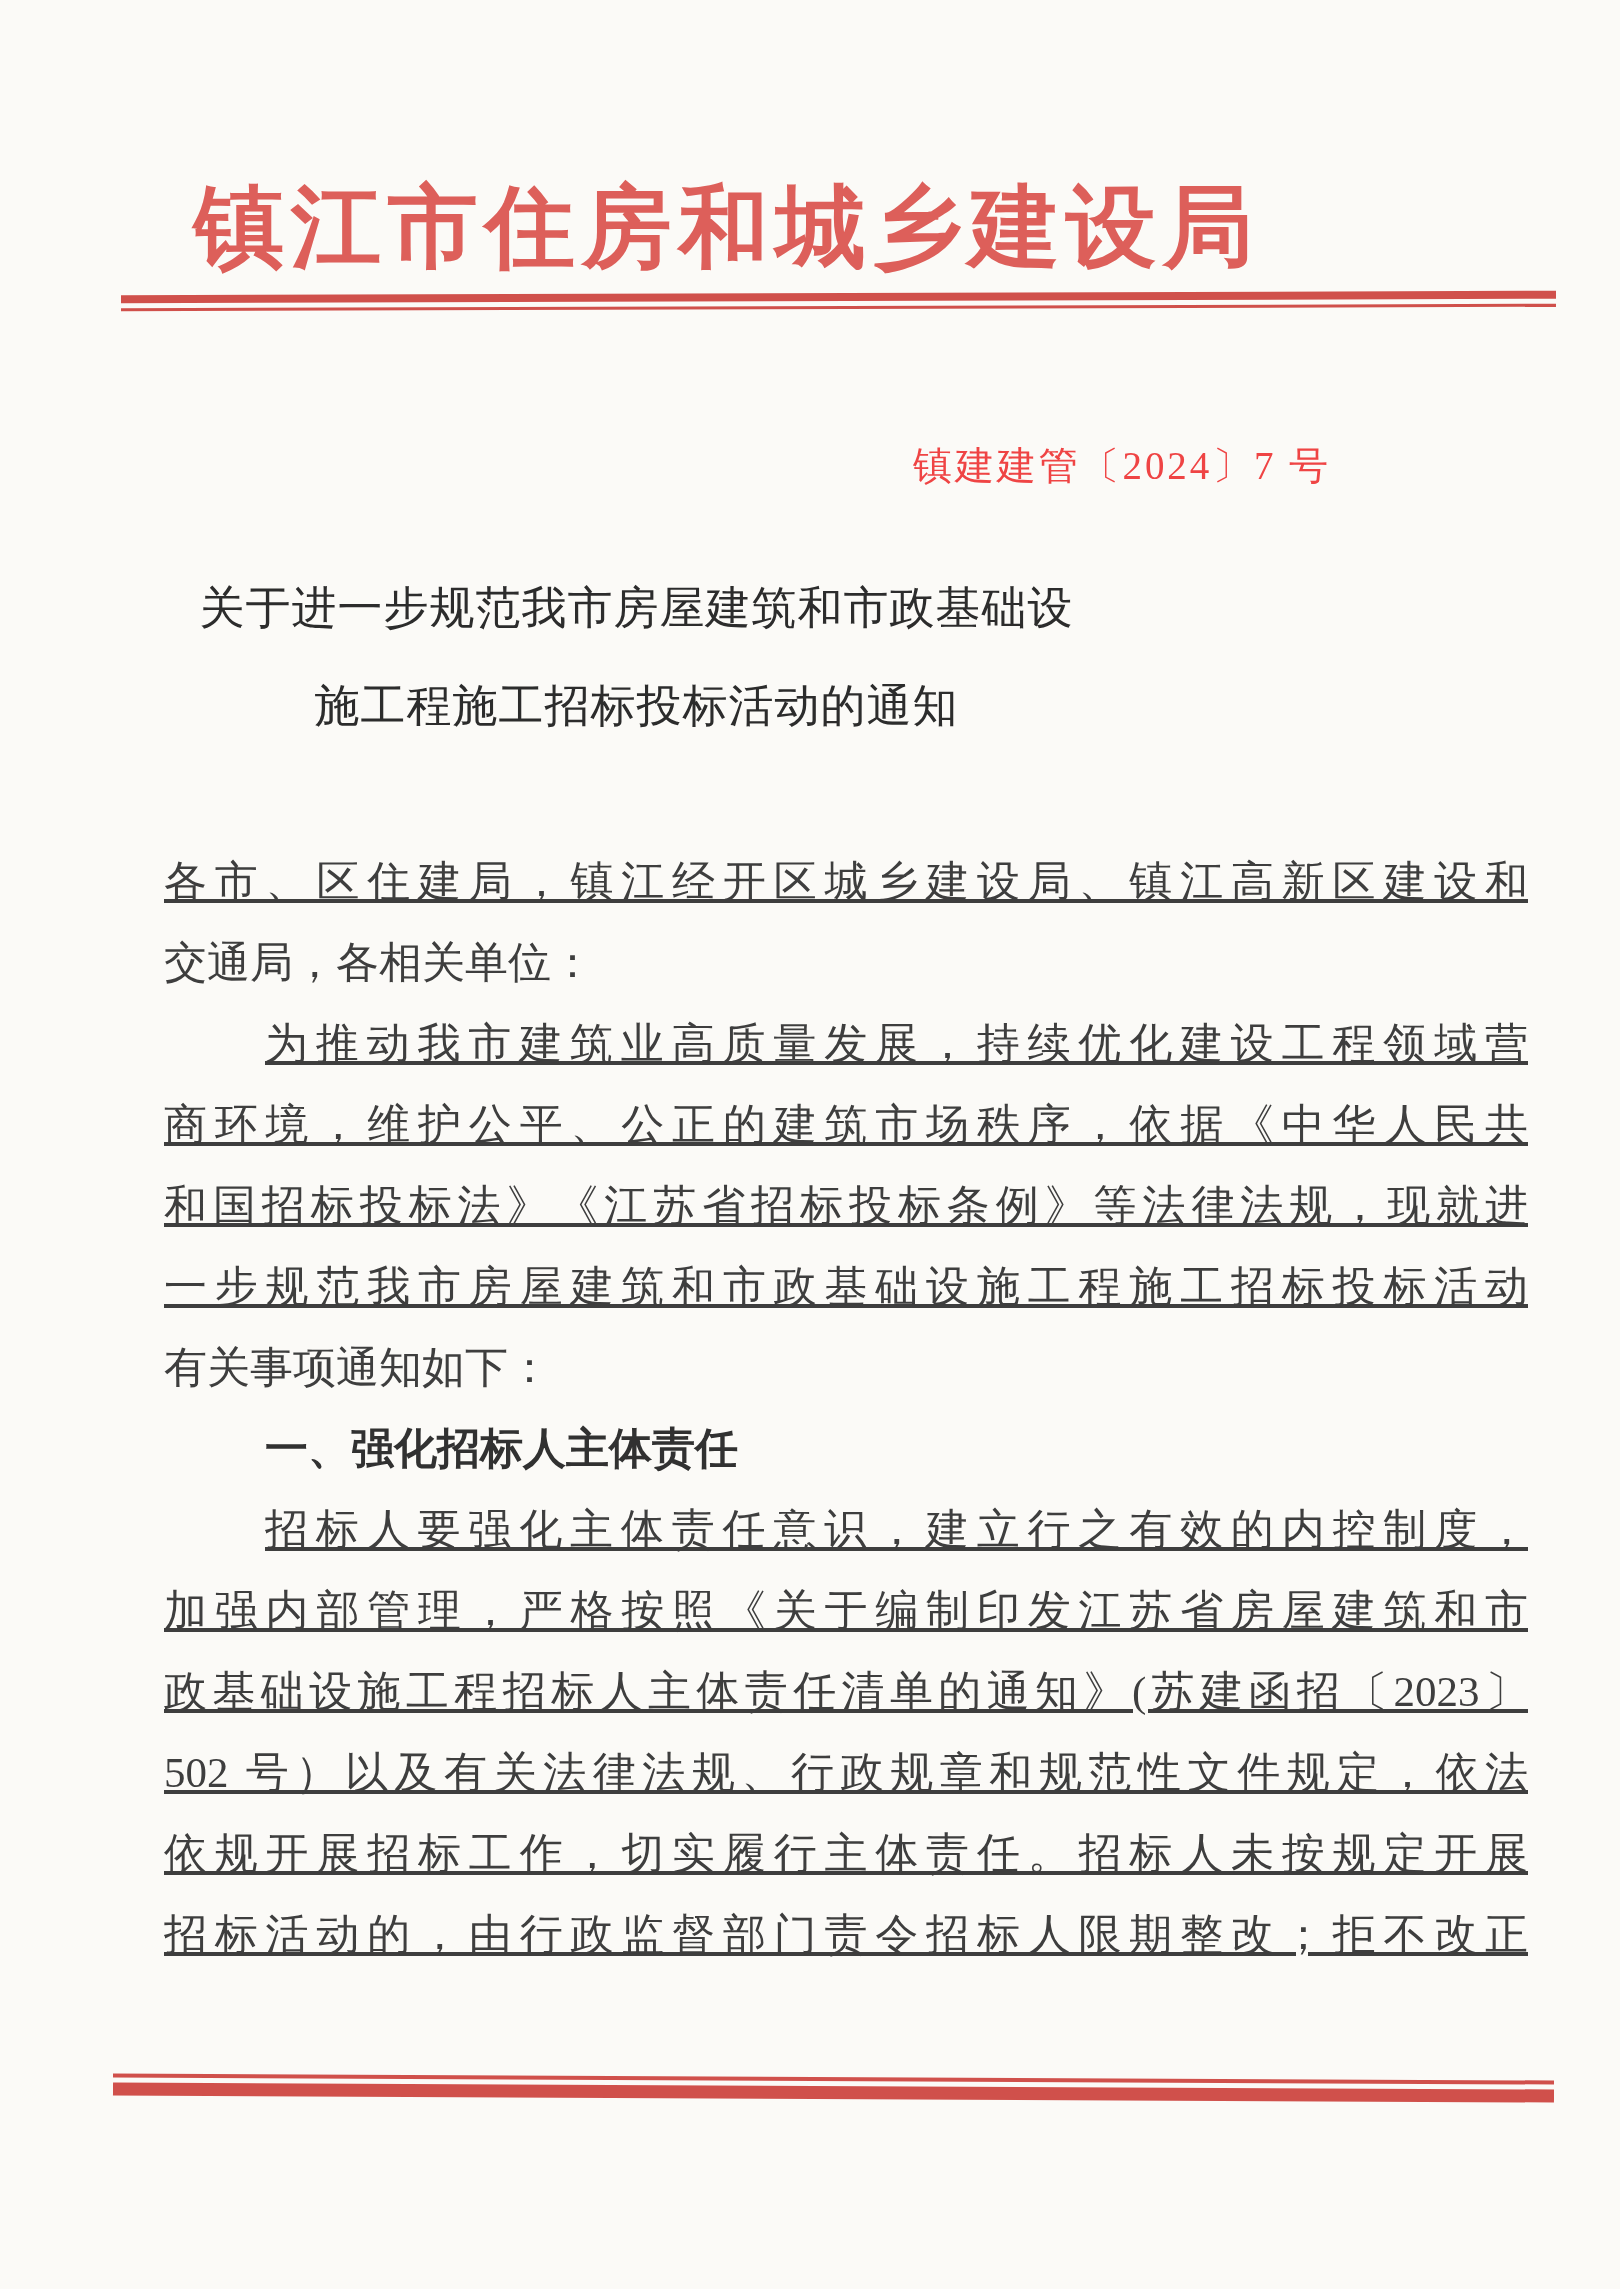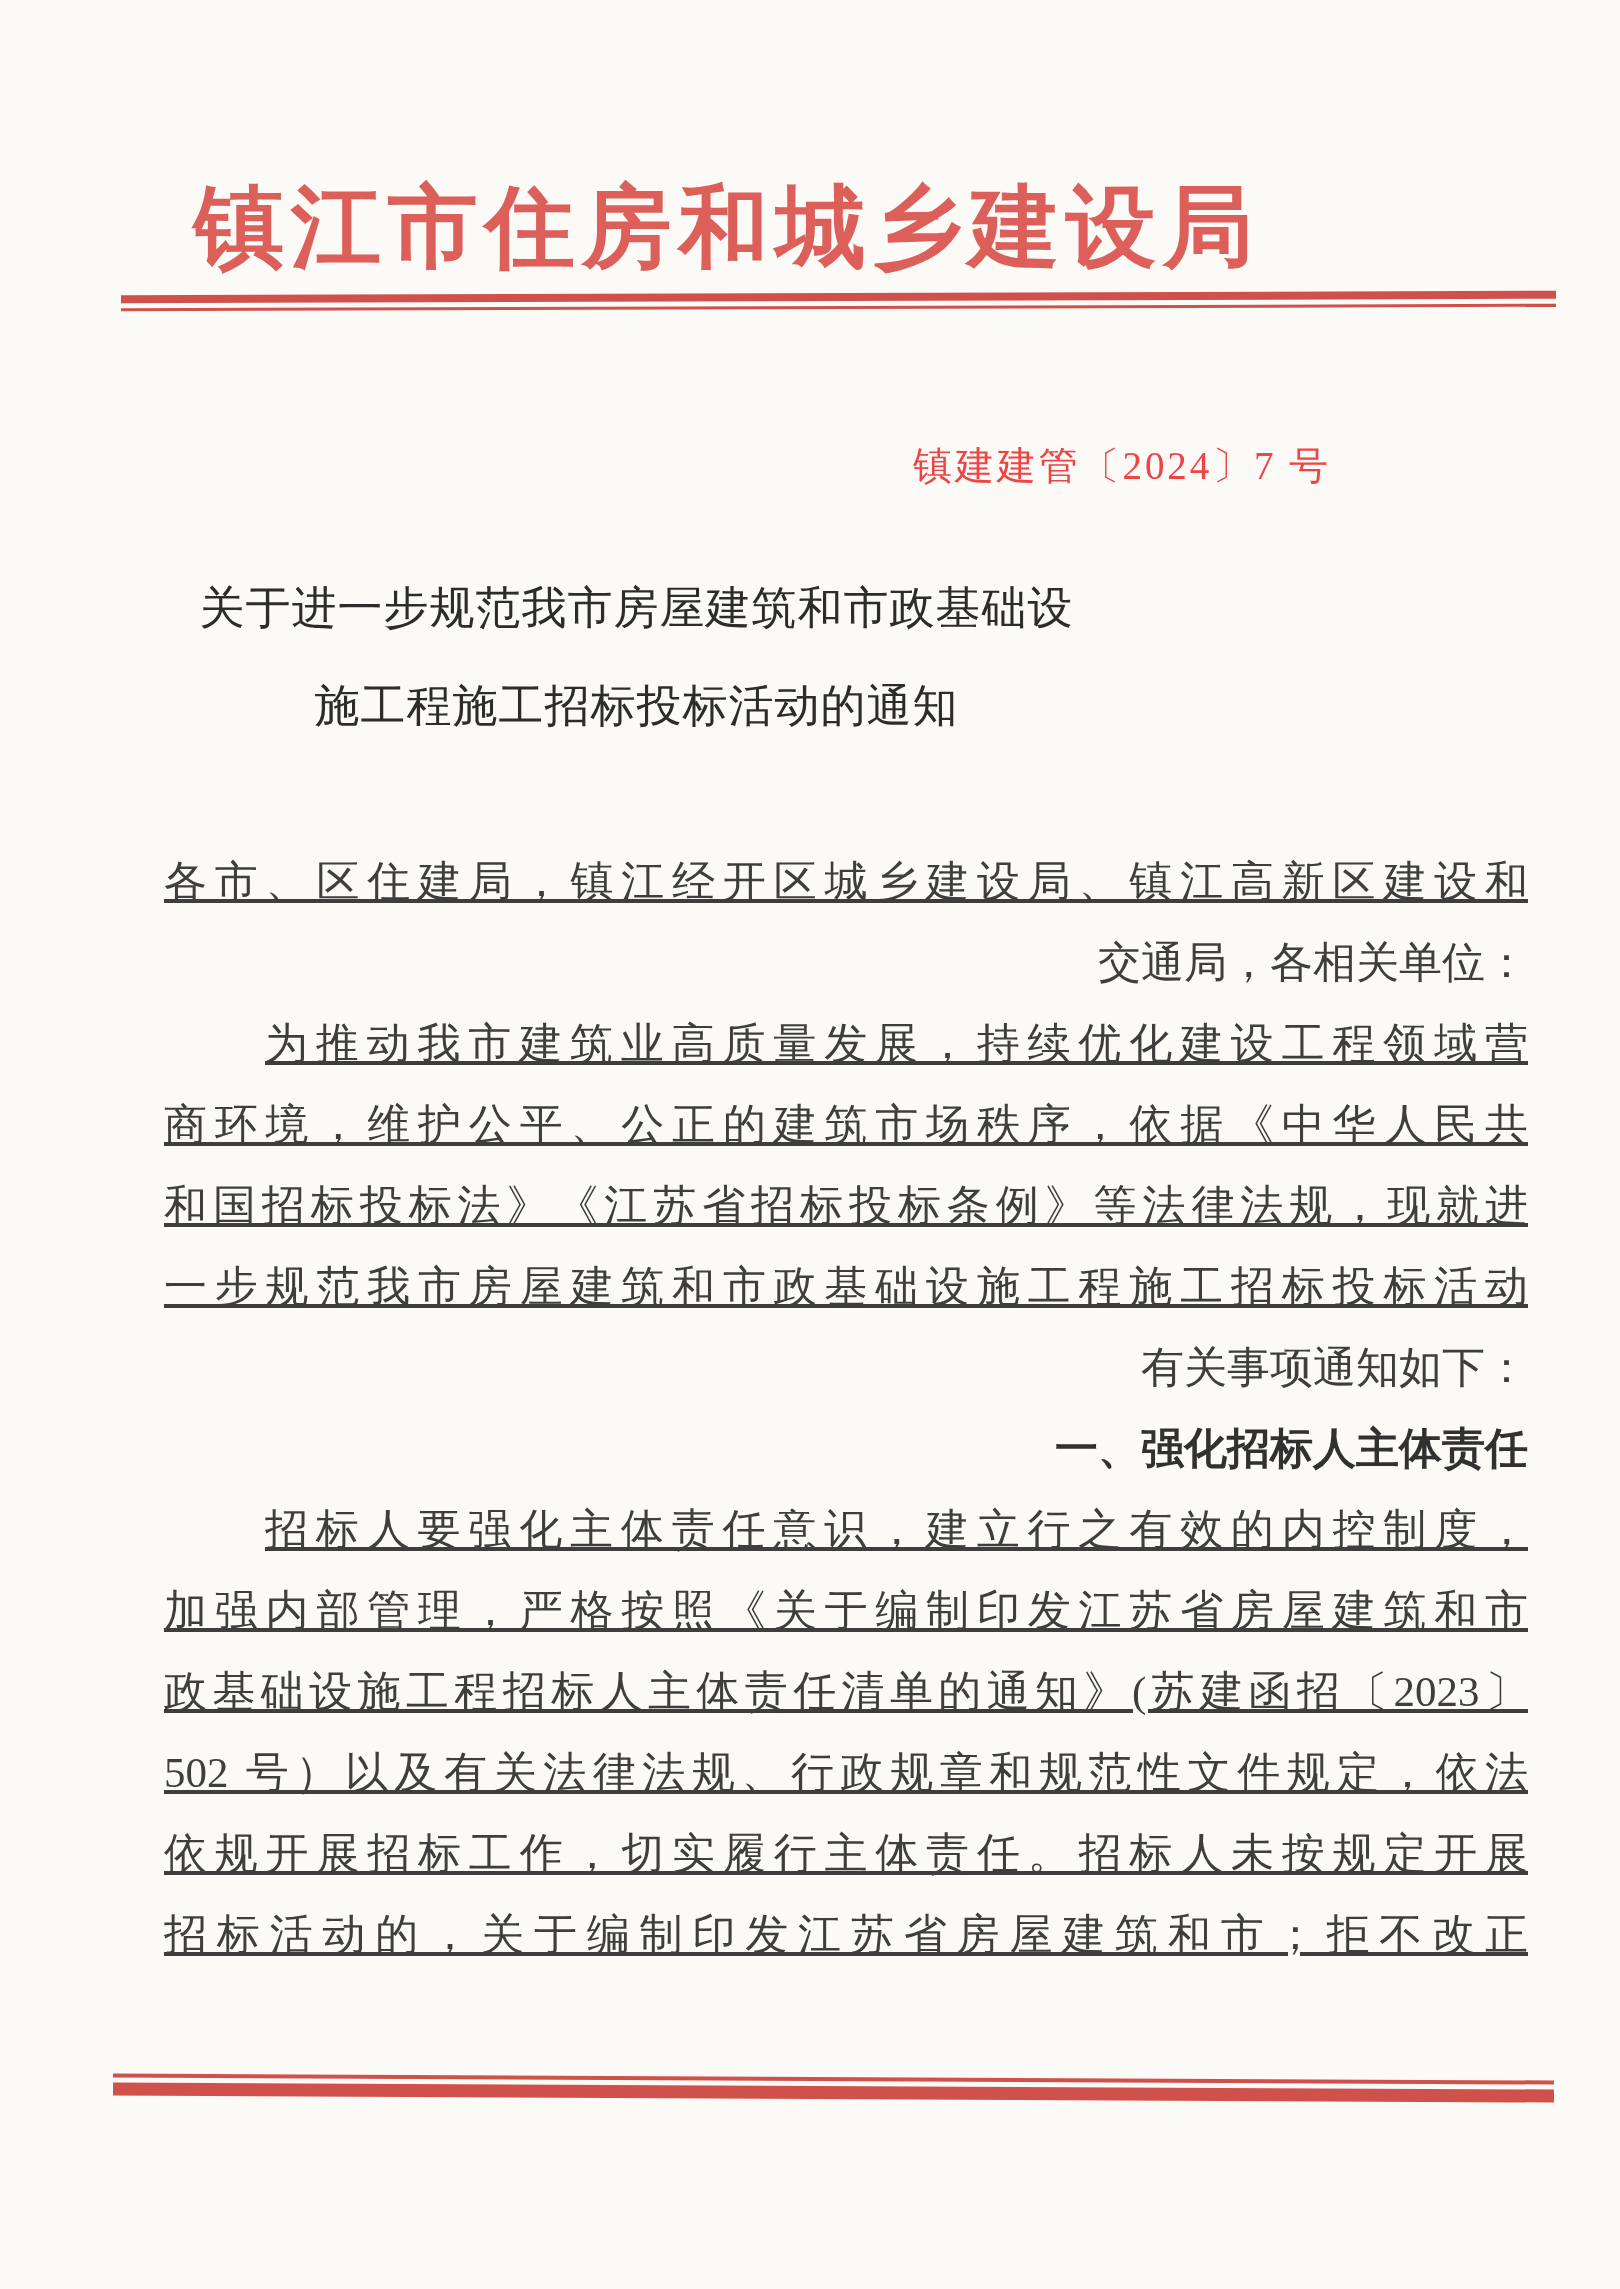--- a/index.html
+++ b/index.html
@@ -71,21 +71,21 @@
     position: absolute;
     left: 149px;
     top: 841px;
     width: 1364px;
     font-size: 43px;
     color: #3e3e3e;
   }
   .line {
     height: 81px;
     line-height: 81px;
-    text-align: right;
+    text-align: left;
     white-space: nowrap;
   }
   .line.just {
     white-space: normal;
     text-align: justify;
     text-align-last: justify;
     text-decoration: underline;
   }
   .line.indent {
     padding-left: 101px;
@@ -120,20 +120,20 @@
       <div class="line just">商环境，维护公平、公正的建筑市场秩序，依据《中华人民共</div>
       <div class="line just">和国招标投标法》《江苏省招标投标条例》等法律法规，现就进</div>
       <div class="line just">一步规范我市房屋建筑和市政基础设施工程施工招标投标活动</div>
       <div class="line">有关事项通知如下：</div>
       <div class="line indent heading">一、强化招标人主体责任</div>
       <div class="line just indent">招标人要强化主体责任意识，建立行之有效的内控制度，</div>
       <div class="line just">加强内部管理，严格按照《关于编制印发江苏省房屋建筑和市</div>
       <div class="line just">政基础设施工程招标人主体责任清单的通知》(苏建函招〔2023〕</div>
       <div class="line just">502 号）以及有关法律法规、行政规章和规范性文件规定，依法</div>
       <div class="line just">依规开展招标工作，切实履行主体责任。招标人未按规定开展</div>
-      <div class="line just">招标活动的，关于编制印发江苏省房屋建筑和市；拒不改正</div>
+      <div class="line just">招标活动的，由行政监督部门责令招标人限期整改；拒不改正</div>
     </div>
 
   <div class="rule rule-bottom-thin"></div>
   <div class="rule rule-bottom-thick"></div>
 
 </div>
 
 
 </body></html>

